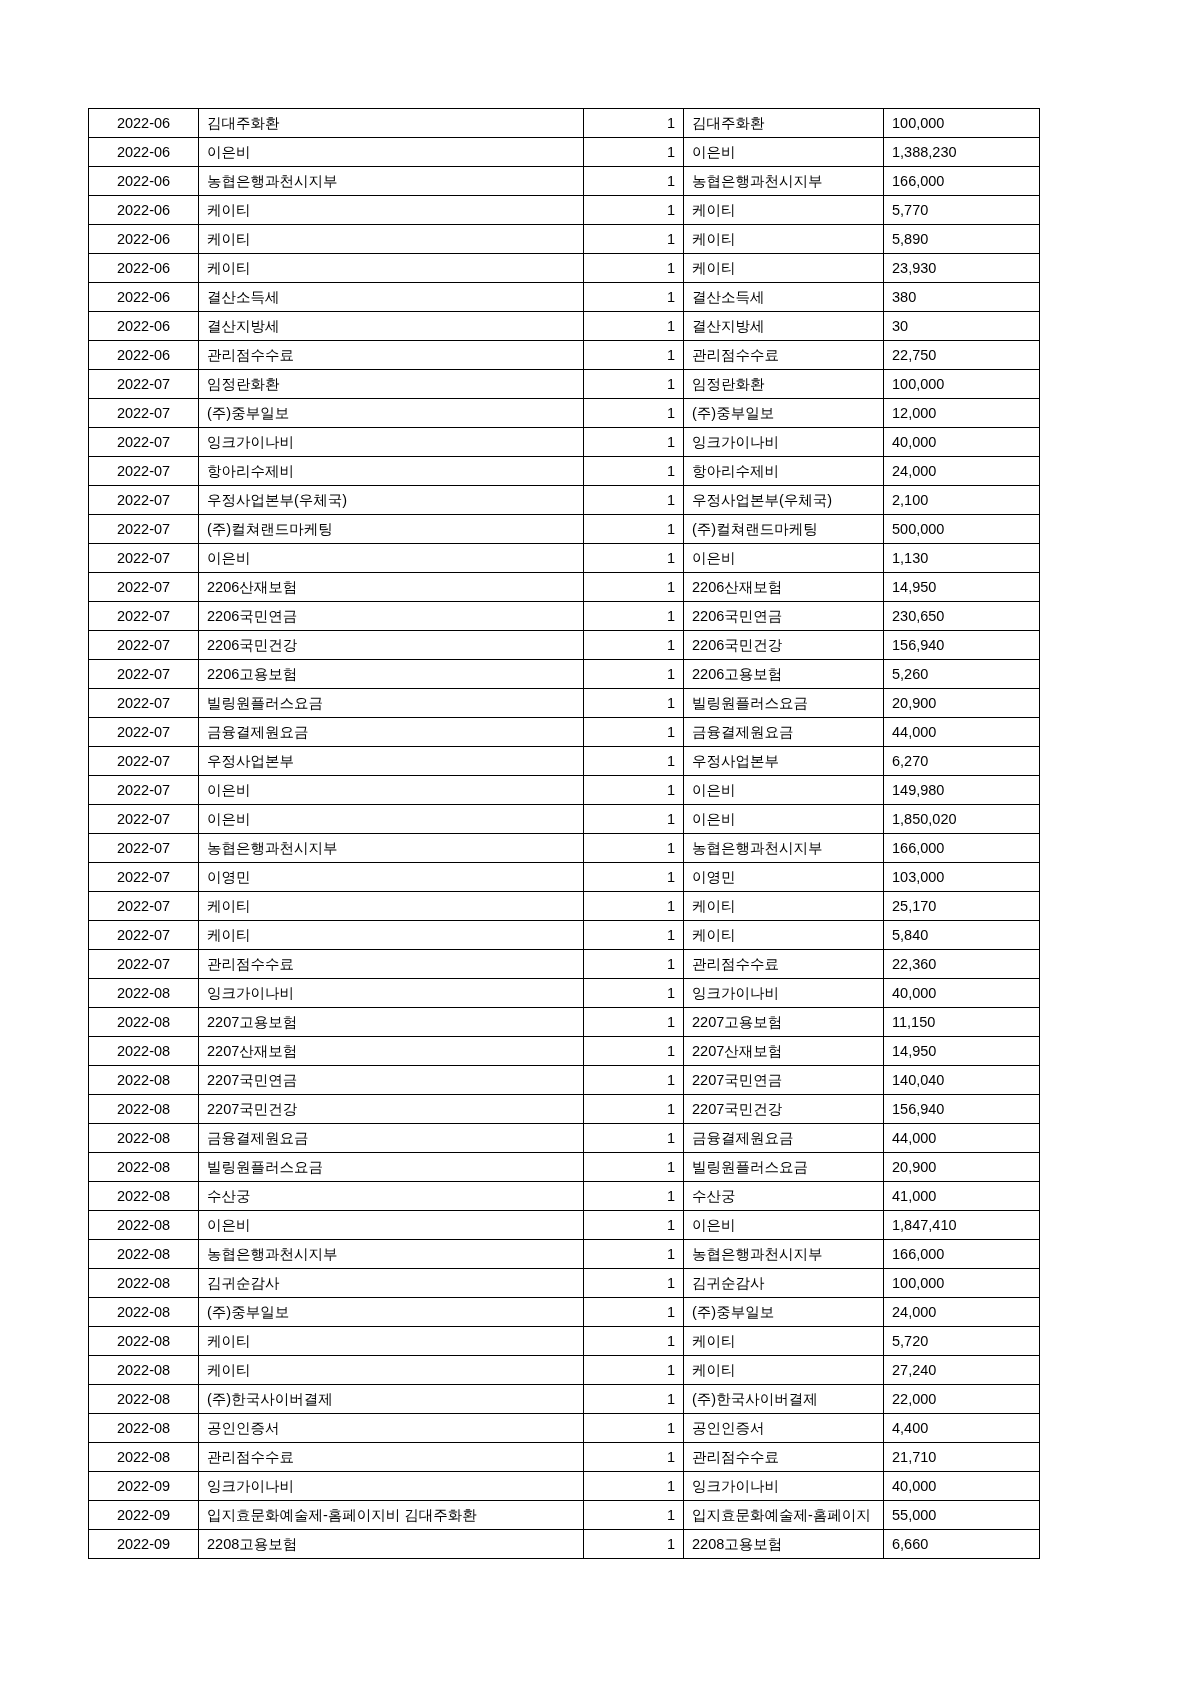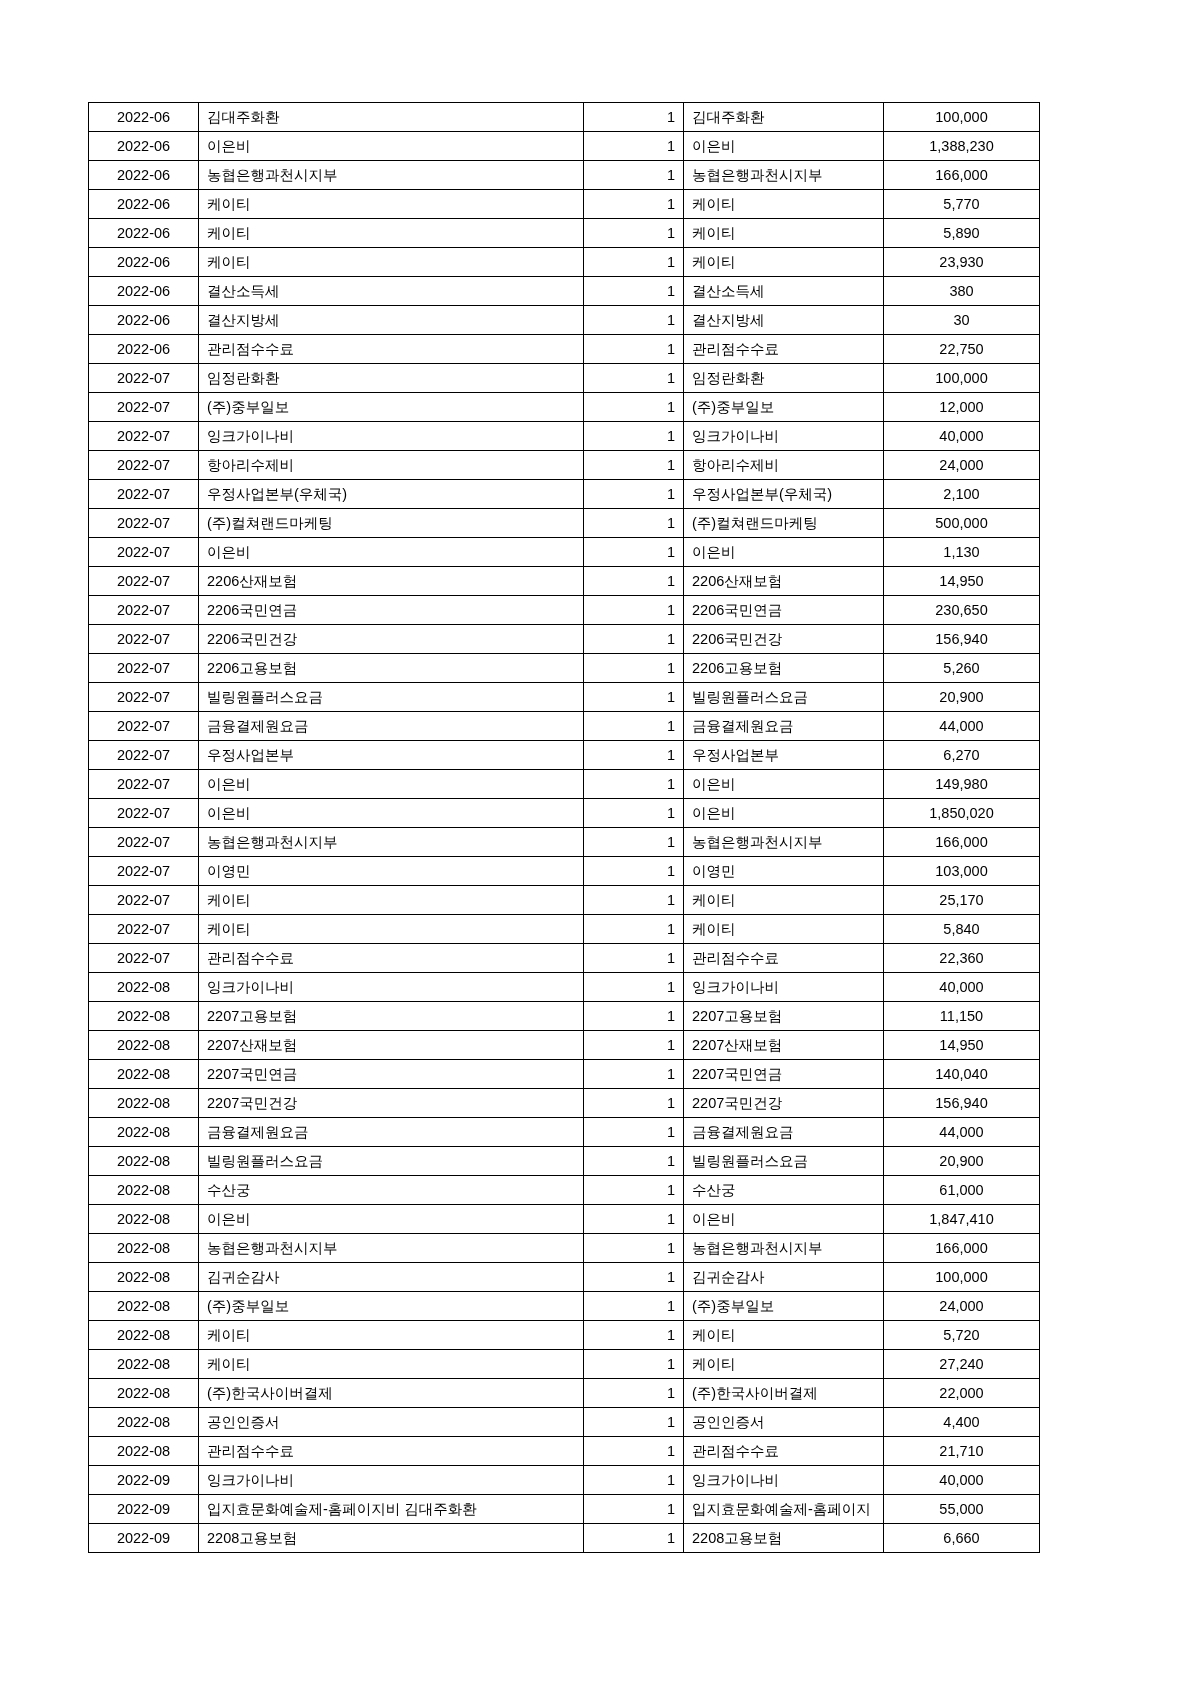--- a/index.html
+++ b/index.html
@@ -10,21 +10,21 @@
   body {
     width: 1191px;
     height: 1684px;
     font-family: "Liberation Sans", sans-serif;
     color: #000000;
     position: relative;
   }
   .page {
     position: absolute;
     left: 88px;
-    top: 102px;
+    top: 108px;
     width: 951px;
   }
   table.ledger {
     border-collapse: collapse;
     width: 951px;
     table-layout: fixed;
   }
   table.ledger td {
     border: 1px solid #000000;
     height: 28px;
@@ -36,21 +36,21 @@
   }
   col.c-date  { width: 110px; }
   col.c-desc1 { width: 385px; }
   col.c-qty   { width: 100px; }
   col.c-desc2 { width: 200px; }
   col.c-amt   { width: 156px; }
 
   td.date  { text-align: center; }
   td.desc  { text-align: left; }
   td.qty   { text-align: right; padding-right: 10px; }
-  td.amt   { text-align: center; padding-right: 10px; }
+  td.amt   { text-align: left; padding-right: 10px; }
 </style>
 </head>
 <body>
 
 <div class="page">
   <table class="ledger">
     <colgroup>
       <col class="c-date">
       <col class="c-desc1">
       <col class="c-qty">
@@ -315,21 +315,21 @@
           <td class="desc">빌링원플러스요금</td>
           <td class="qty">1</td>
           <td class="desc">빌링원플러스요금</td>
           <td class="amt">20,900</td>
         </tr>
         <tr>
           <td class="date">2022-08</td>
           <td class="desc">수산궁</td>
           <td class="qty">1</td>
           <td class="desc">수산궁</td>
-          <td class="amt">61,000</td>
+          <td class="amt">41,000</td>
         </tr>
         <tr>
           <td class="date">2022-08</td>
           <td class="desc">이은비</td>
           <td class="qty">1</td>
           <td class="desc">이은비</td>
           <td class="amt">1,847,410</td>
         </tr>
         <tr>
           <td class="date">2022-08</td>

